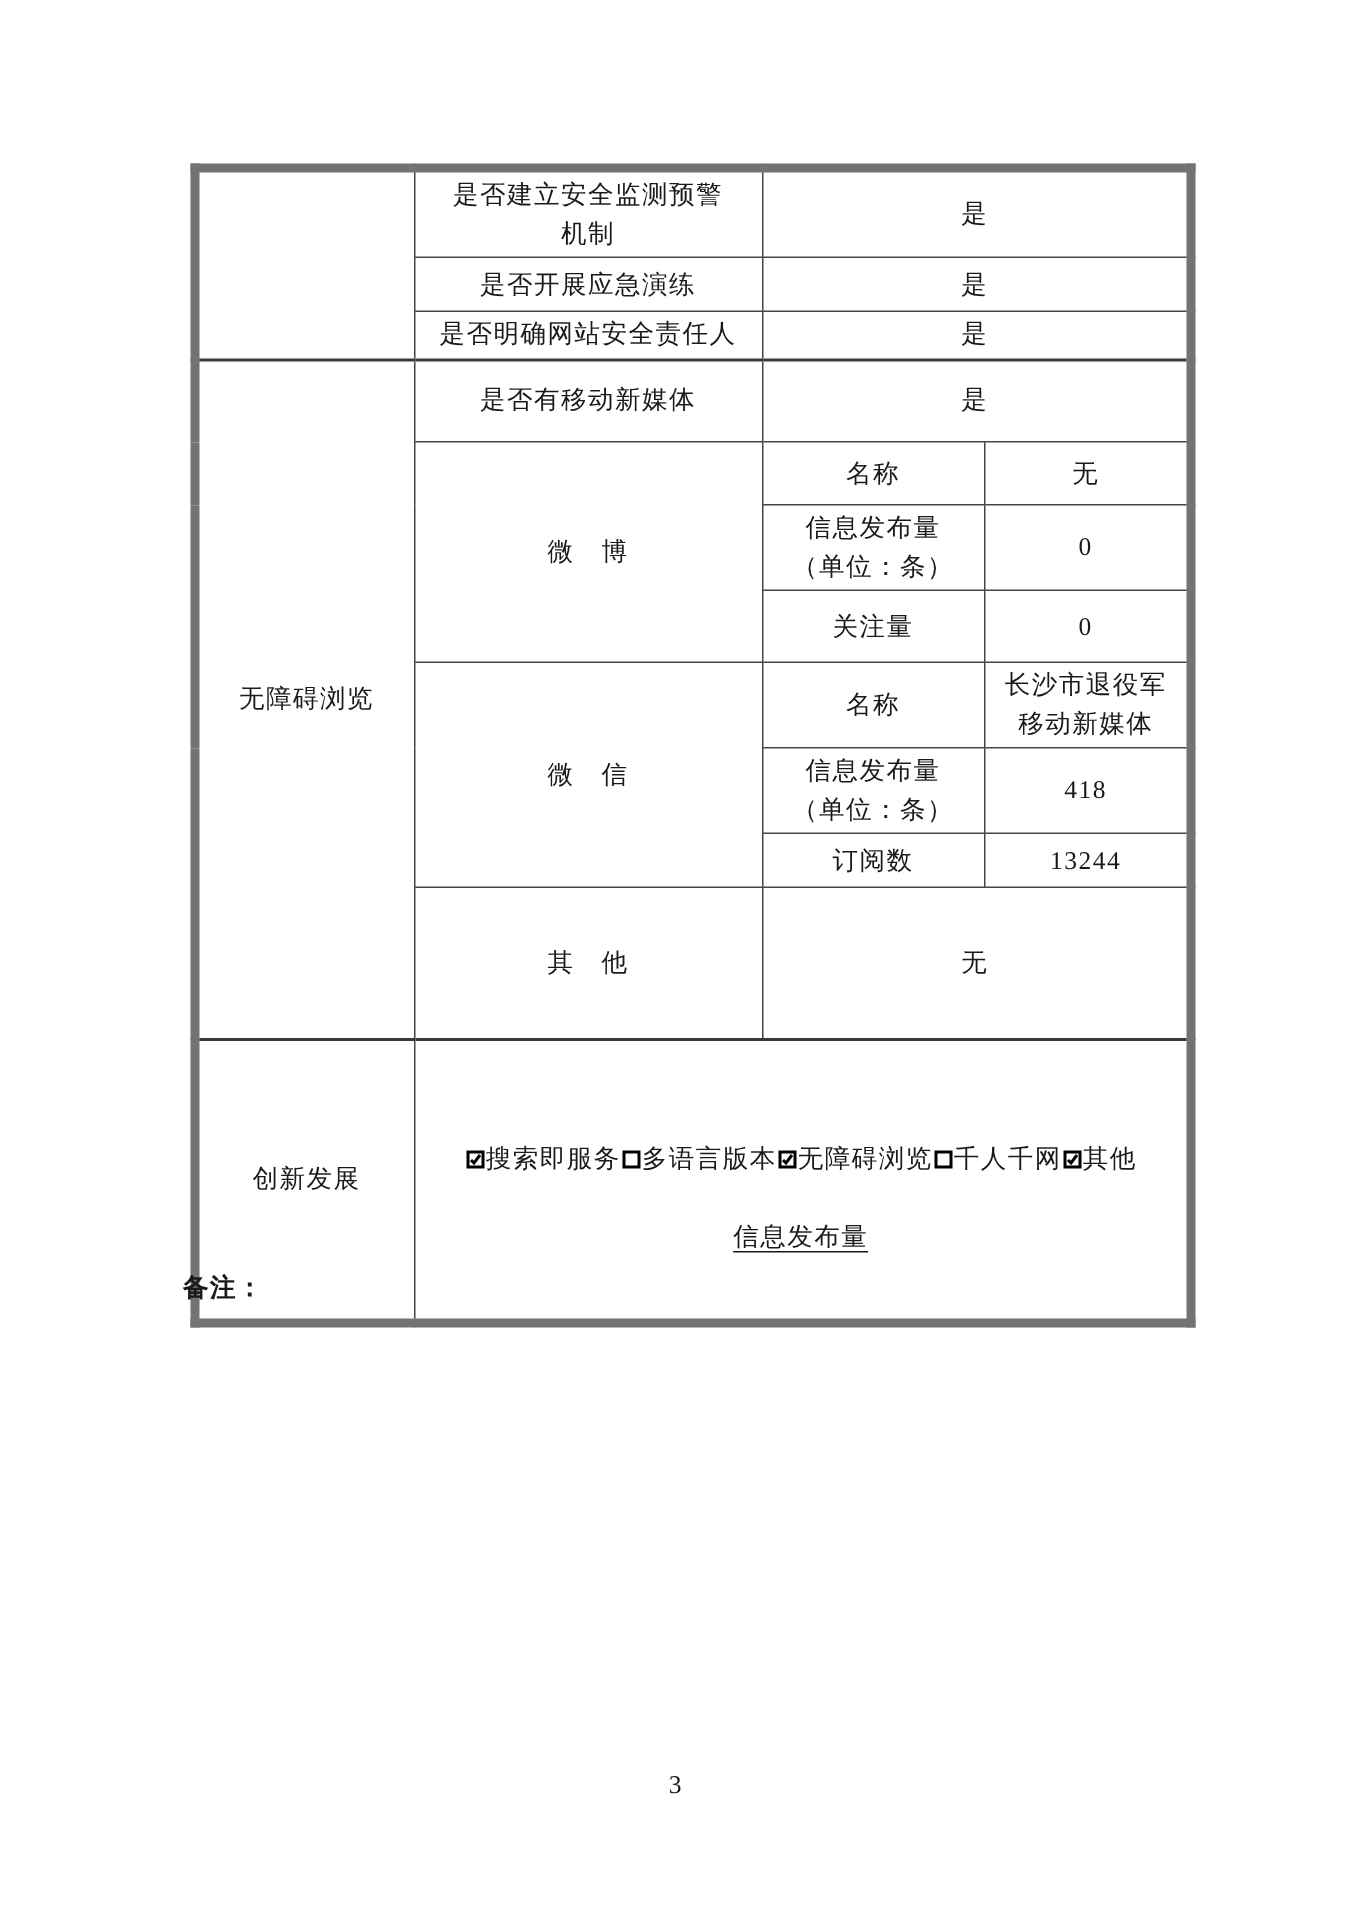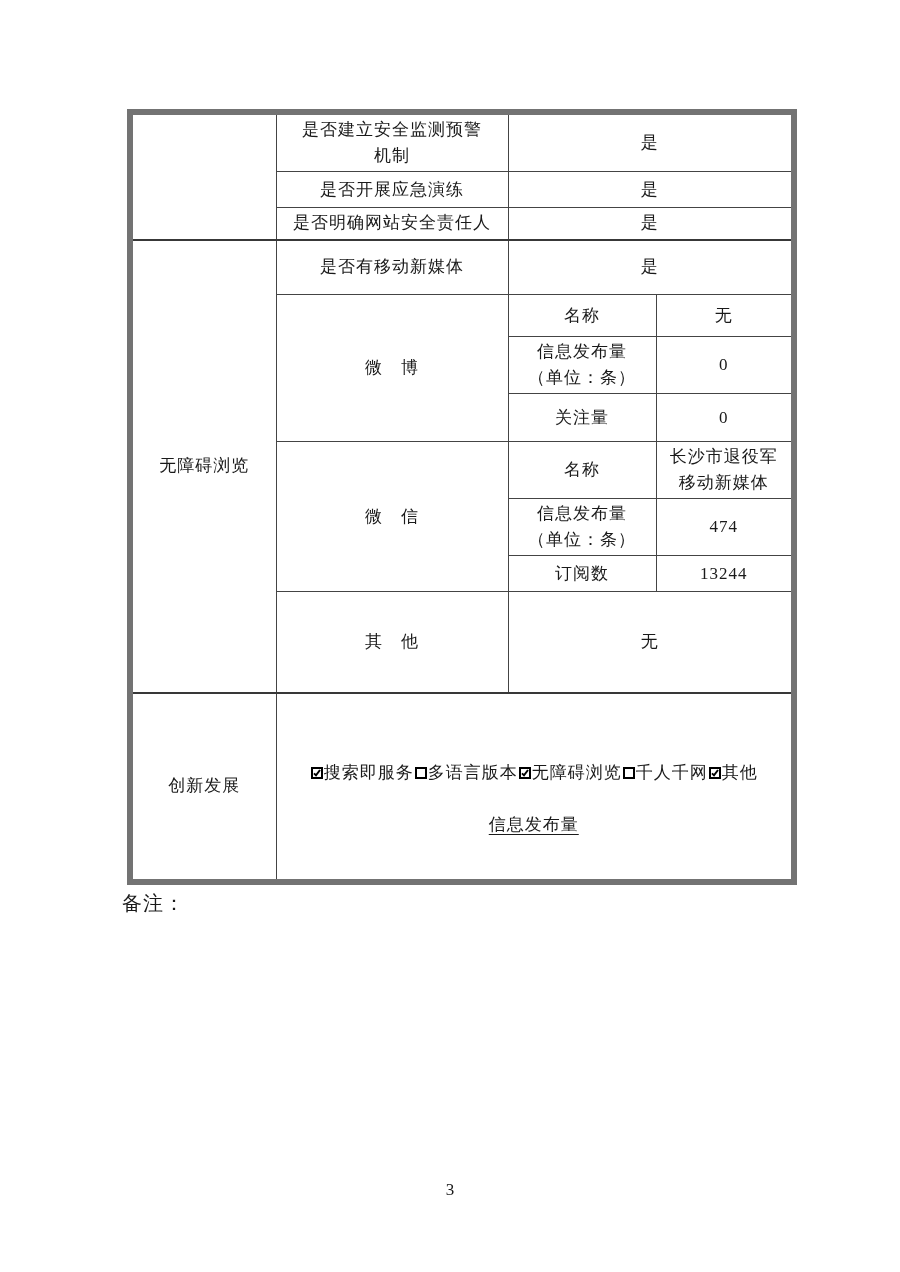--- a/index.html
+++ b/index.html
@@ -32,22 +32,22 @@
     display:inline-block; width:12px; height:12px;
     border:2.5px solid #000; margin:0 1px; vertical-align:-1px;
     background:#fff;
   }
   .cb svg { display:block; width:100%; height:100%; }
   .underlined {
     text-decoration:underline; text-underline-offset:4px;
     text-decoration-thickness:1px;
   }
   .remark {
-    position:absolute; left:122px; top:890px;
-    font-size:20px; font-weight:normal; letter-spacing:1px;
+    position:absolute; left:122px; top:847px;
+    font-size:17px; font-weight:bold; letter-spacing:1px;
   }
   .page-number {
     position:absolute; left:0; top:1180px; width:100%;
     text-align:center; font-size:17px;
   }
 </style>
 </head>
 <body>
 
 <div class="report-table-wrap">
@@ -95,21 +95,21 @@
       </tr>
       <tr style="height:54px">
         <td rowspan="3">微　信</td>
         <td>名称</td>
         <td>长沙市退役军
 移动新媒体</td>
       </tr>
       <tr style="height:54px">
         <td class="left2">信息发布量
 （单位：条）</td>
-        <td class="num">474</td>
+        <td class="num">418</td>
       </tr>
       <tr style="height:36px">
         <td>订阅数</td>
         <td class="num">13244</td>
       </tr>
       <tr style="height:101px">
         <td>其　他</td>
         <td colspan="2">无</td>
       </tr>
 

